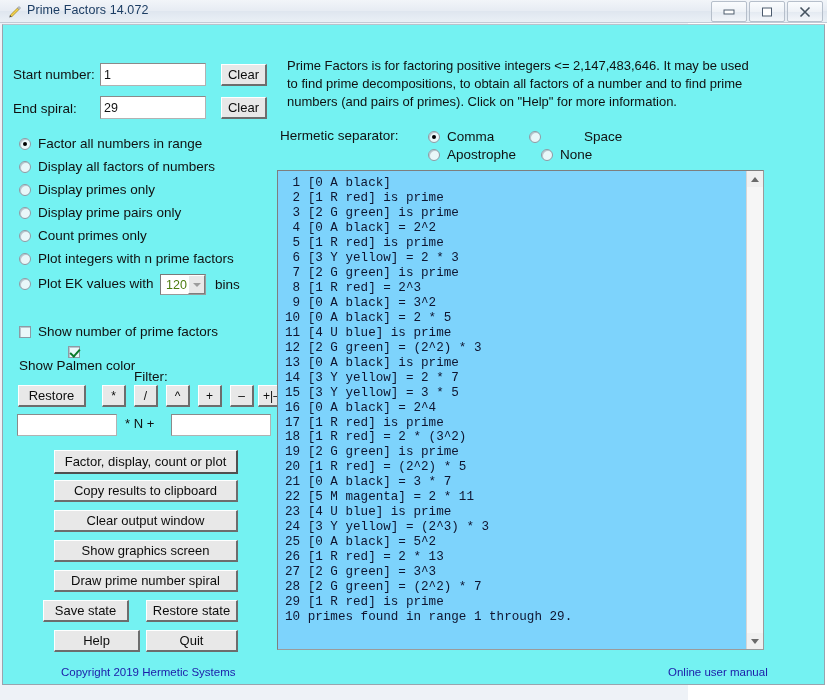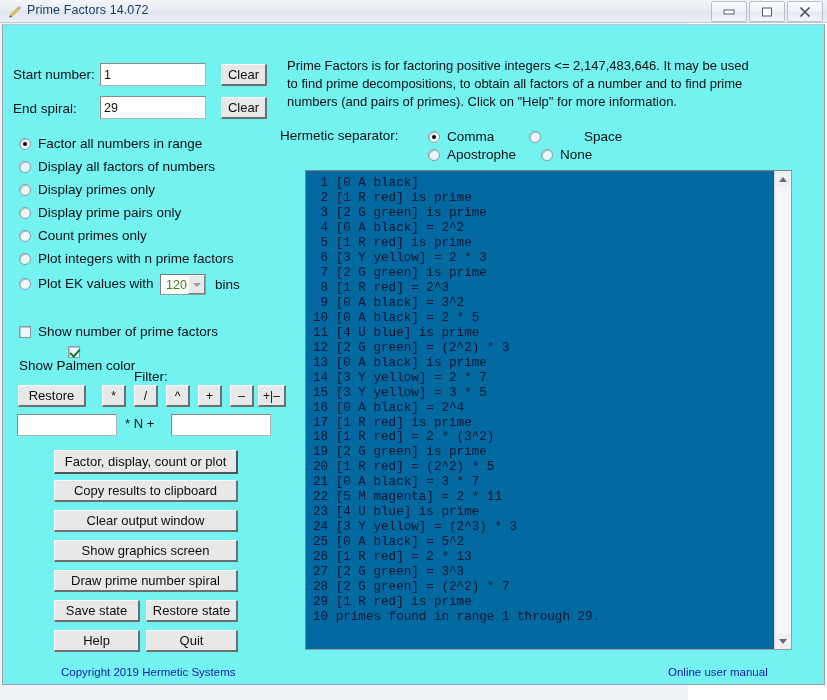--- a/index.html
+++ b/index.html
@@ -230,27 +230,26 @@
     border-right: 4px solid transparent;
     border-top: 4px solid #9d9d9d;
   }
 
   
   .outwrap {
     position: absolute;
     left: 274px; top: 145px;
     width: 487px;
     height: 480px;
-    background: #0369a1;
+    background: #7dd3fc;
     border: 1px solid #9b9b9b;
     border-top-color: #7e7e7e;
     border-left-color: #7e7e7e;
     box-sizing: border-box;
     display: flex;
-    margin-left: 28px;
   }
   .outtext {
     flex: 1;
     padding: 5px 0 0 7px;
     font-family: "Liberation Mono", "DejaVu Sans Mono", monospace;
     font-size: 12.6px;
     line-height: 14.97px;
     color: #0f1530;
     white-space: pre;
     overflow: hidden;
@@ -411,21 +410,21 @@
     <input class="tin" style="left: 14px; top: 389px; width: 100px; height: 22px;" value="">
     <div class="lbl" style="left:122px; top:391px; font-size:13px;">* N   +</div>
     <input class="tin" style="left: 168px; top: 389px; width: 100px; height: 22px;" value="">
 
     <div class="btn thick" style="left:51px; top:425px; width:184px; height:24px;">Factor, display, count or plot</div>
     <div class="btn" style="left:51px; top:455px; width:184px; height:22px;">Copy results to clipboard</div>
     <div class="btn" style="left:51px; top:485px; width:184px; height:22px;">Clear output window</div>
     <div class="btn" style="left:51px; top:515px; width:184px; height:22px;">Show graphics screen</div>
     <div class="btn" style="left:51px; top:545px; width:184px; height:22px;">Draw prime number spiral</div>
 
-    <div class="btn" style="left:51px; top:575px; width:86px; height:22px;">Save state</div>
+    <div class="btn" style="left:40px; top:575px; width:86px; height:22px;">Save state</div>
     <div class="btn" style="left:143px; top:575px; width:92px; height:22px;">Restore state</div>
     <div class="btn" style="left:51px; top:605px; width:86px; height:22px;">Help</div>
     <div class="btn" style="left:143px; top:605px; width:92px; height:22px;">Quit</div>
 
     <div class="outwrap">
       <div class="outtext" id="outtext"> 1 [0 A black]
  2 [1 R red] is prime
  3 [2 G green] is prime
  4 [0 A black] = 2^2
  5 [1 R red] is prime

